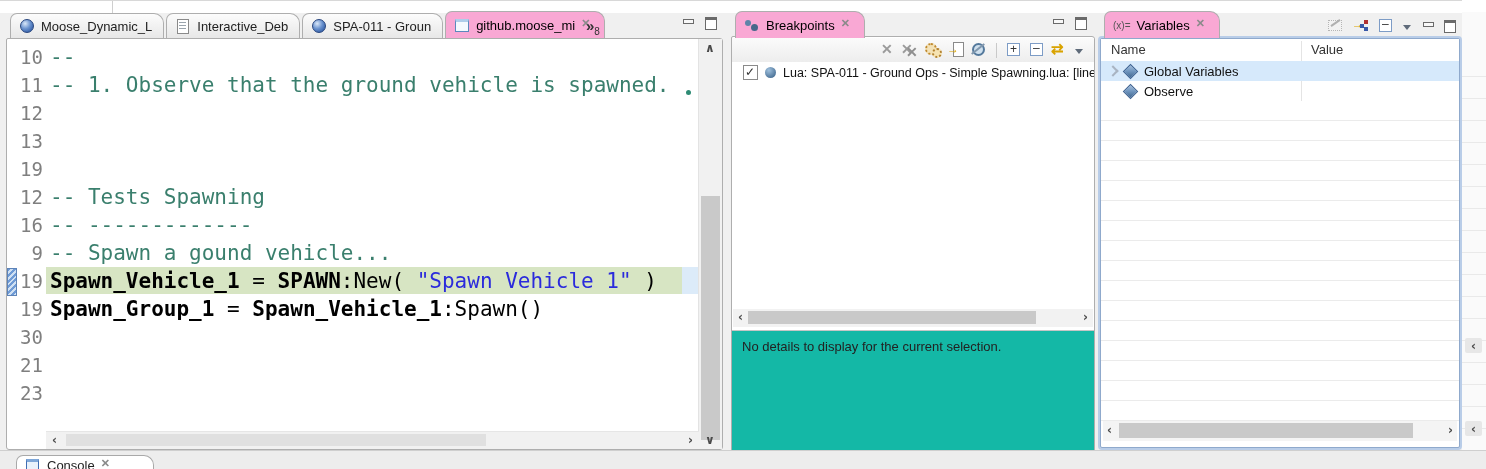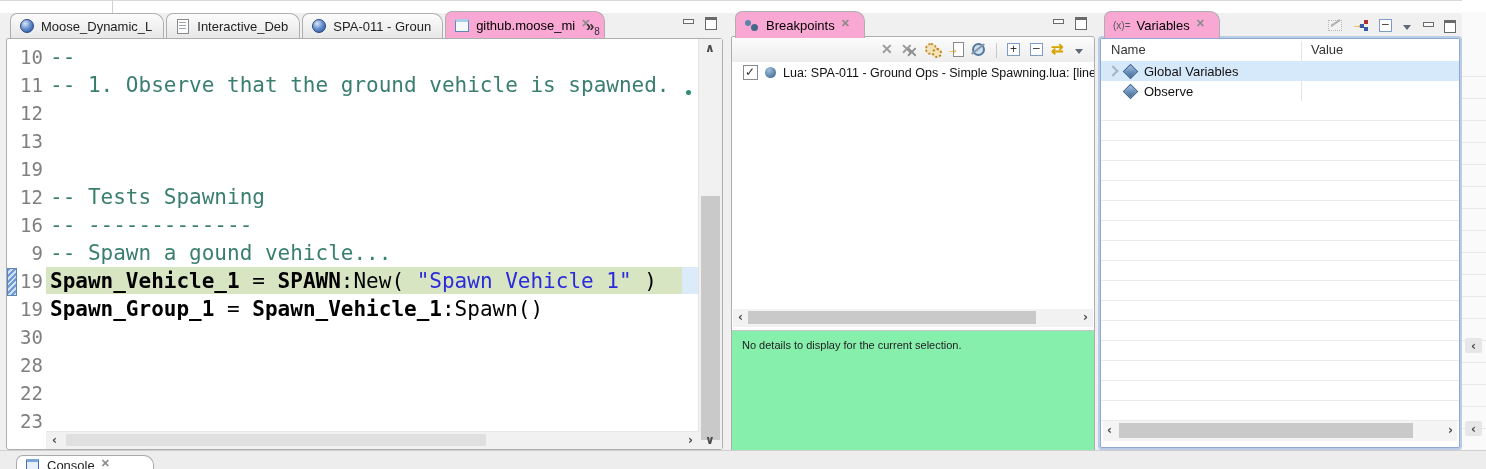--- a/index.html
+++ b/index.html
@@ -106,22 +106,22 @@
   #bp-toolbar{position:absolute;left:0;top:1px;right:0;height:24px;display:flex;justify-content:flex-end;align-items:center;gap:5px;
       padding-right:8px;background:linear-gradient(#fbfbfb,#ededed);}
   #bp-list{position:absolute;left:0;top:25px;right:0;height:246px;overflow:hidden;background:#fff;}
   .bp-row{display:flex;align-items:center;gap:7px;height:21px;padding-left:11px;white-space:nowrap;cursor:pointer;}
   .bp-label{font-size:12.5px;color:#111;overflow:hidden;}
   #bp-hscroll{position:absolute;left:1px;right:1px;top:272px;height:18px;background:#f2f2f2;}
   #bp-hscroll .left{position:absolute;left:5px;top:2px;}
   #bp-hscroll .right{position:absolute;right:5px;top:2px;}
   #bp-hscroll .thumb{position:absolute;left:15px;top:2px;height:13px;width:288px;background:#c9c9c9;cursor:pointer;}
   #bp-sep{position:absolute;left:0;right:0;top:293px;height:1px;background:#c6c6c6;}
-  #bp-details{position:absolute;left:0;right:0;top:294px;bottom:0;background:#86efac;
-      font-size:11px;color:#222;padding:8px 0 8px 10px;}
+  #bp-details{position:absolute;left:0;right:0;top:294px;bottom:0;background:#14b8a6;
+      font-size:13px;color:#222;padding:8px 0 8px 10px;}
   
   #var-part{left:1100px;top:12px;width:360px;height:436px;}
   #var-part .part-body{top:26px;border:1px solid #8fa9cc;box-shadow:0 0 0 2px #b9cde8;border-radius:2px;}
   #var-toolbar{position:absolute;right:4px;top:5px;display:flex;align-items:center;gap:7px;z-index:4;}
   #var-header{position:absolute;left:0;right:0;top:0;height:22px;border-bottom:1px solid #0ea5e9;background:#fff;}
   #var-header .h1{position:absolute;left:10px;top:3px;font-size:13px;color:#333;}
   #var-header .h2{position:absolute;left:210px;top:3px;font-size:13px;color:#333;}
   #var-coldiv{position:absolute;left:200px;top:2px;bottom:26px;width:1px;background:#e4e4e4;}
   #var-rows{position:absolute;left:0;right:0;top:22px;}
   .vrow{display:flex;align-items:center;height:20px;padding-left:8px;gap:8px;cursor:pointer;}
@@ -221,25 +221,21 @@
         </div>
         <div class="line" data-name="code-line">
           <span class="ln" data-name="line-number">19</span>
           <span class="codetext" data-name="code-text"><span class="seg-global" data-name="code-segment">Spawn_Group_1</span><span class="seg-plain" data-name="code-segment"> = </span><span class="seg-global" data-name="code-segment">Spawn_Vehicle_1</span><span class="seg-plain" data-name="code-segment">:Spawn()</span></span>
         </div>
         <div class="line" data-name="code-line">
           <span class="ln" data-name="line-number">30</span>
           <span class="codetext" data-name="code-text"></span>
         </div>
         <div class="line" data-name="code-line">
-          <span class="ln" data-name="line-number">28</span>
-          <span class="codetext" data-name="code-text"></span>
-        </div>
-        <div class="line" data-name="code-line">
-          <span class="ln" data-name="line-number">22</span>
+          <span class="ln" data-name="line-number">21</span>
           <span class="codetext" data-name="code-text"></span>
         </div>
         <div class="line" data-name="code-line">
           <span class="ln" data-name="line-number">23</span>
           <span class="codetext" data-name="code-text"></span>
         </div>
       </div>
     <div id="ovr-dot" data-name="overview-ruler-marker"></div>
     <div id="ed-vscroll" data-name="editor-vertical-scrollbar">
       <span class="sarr up" data-name="scroll-up-icon">∧</span>

